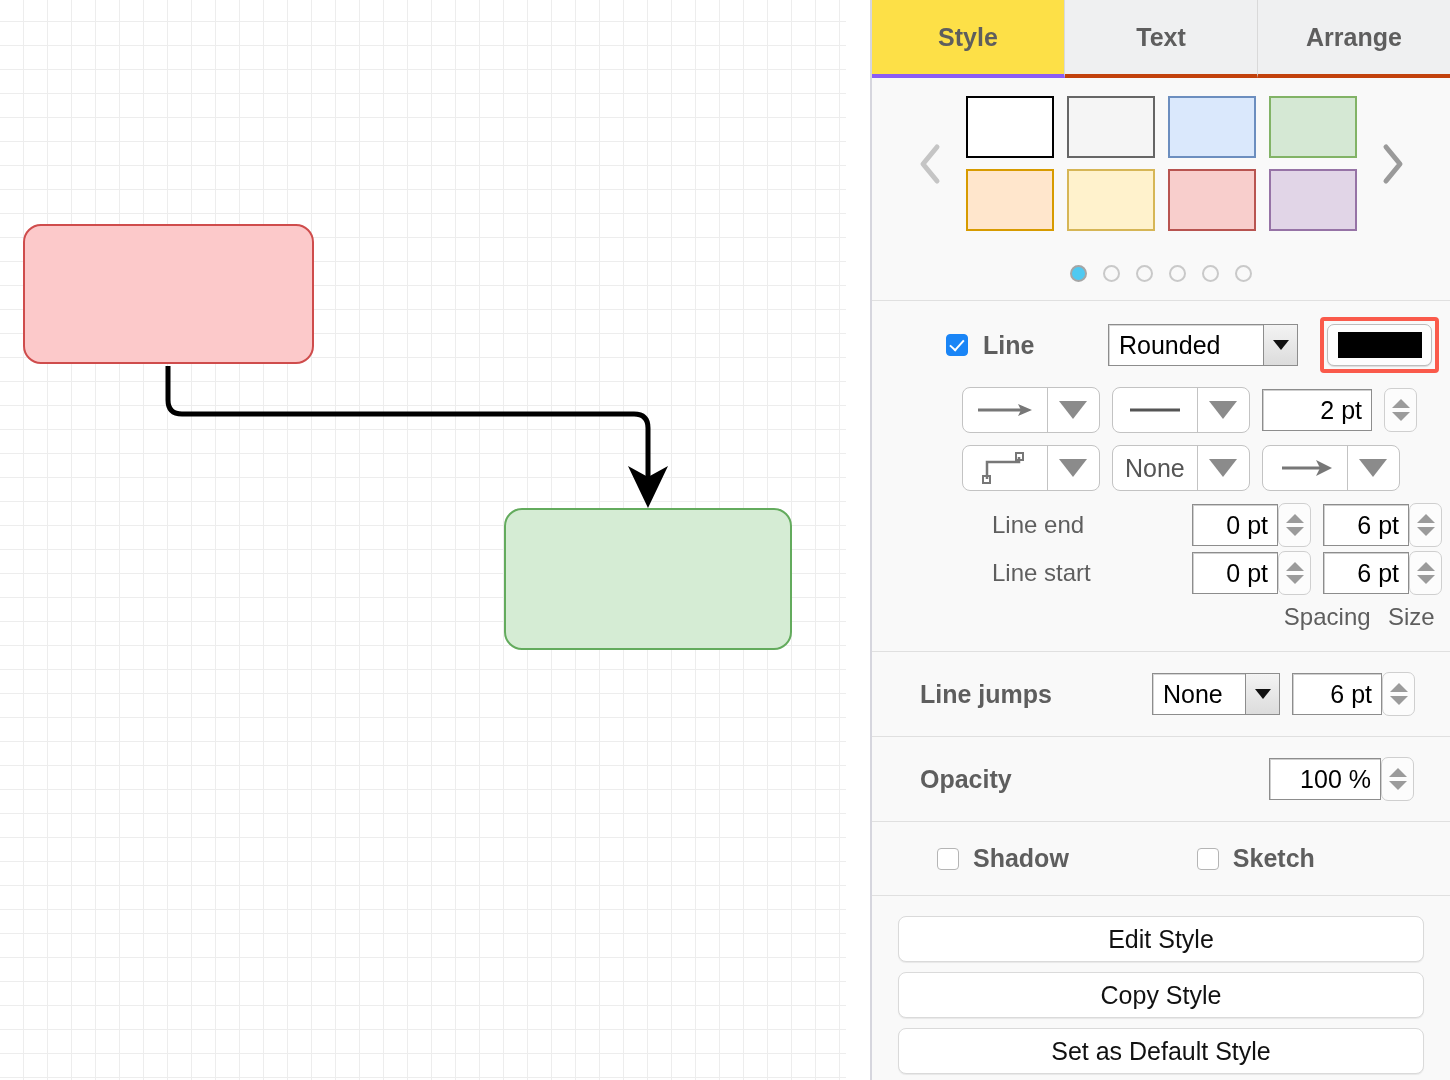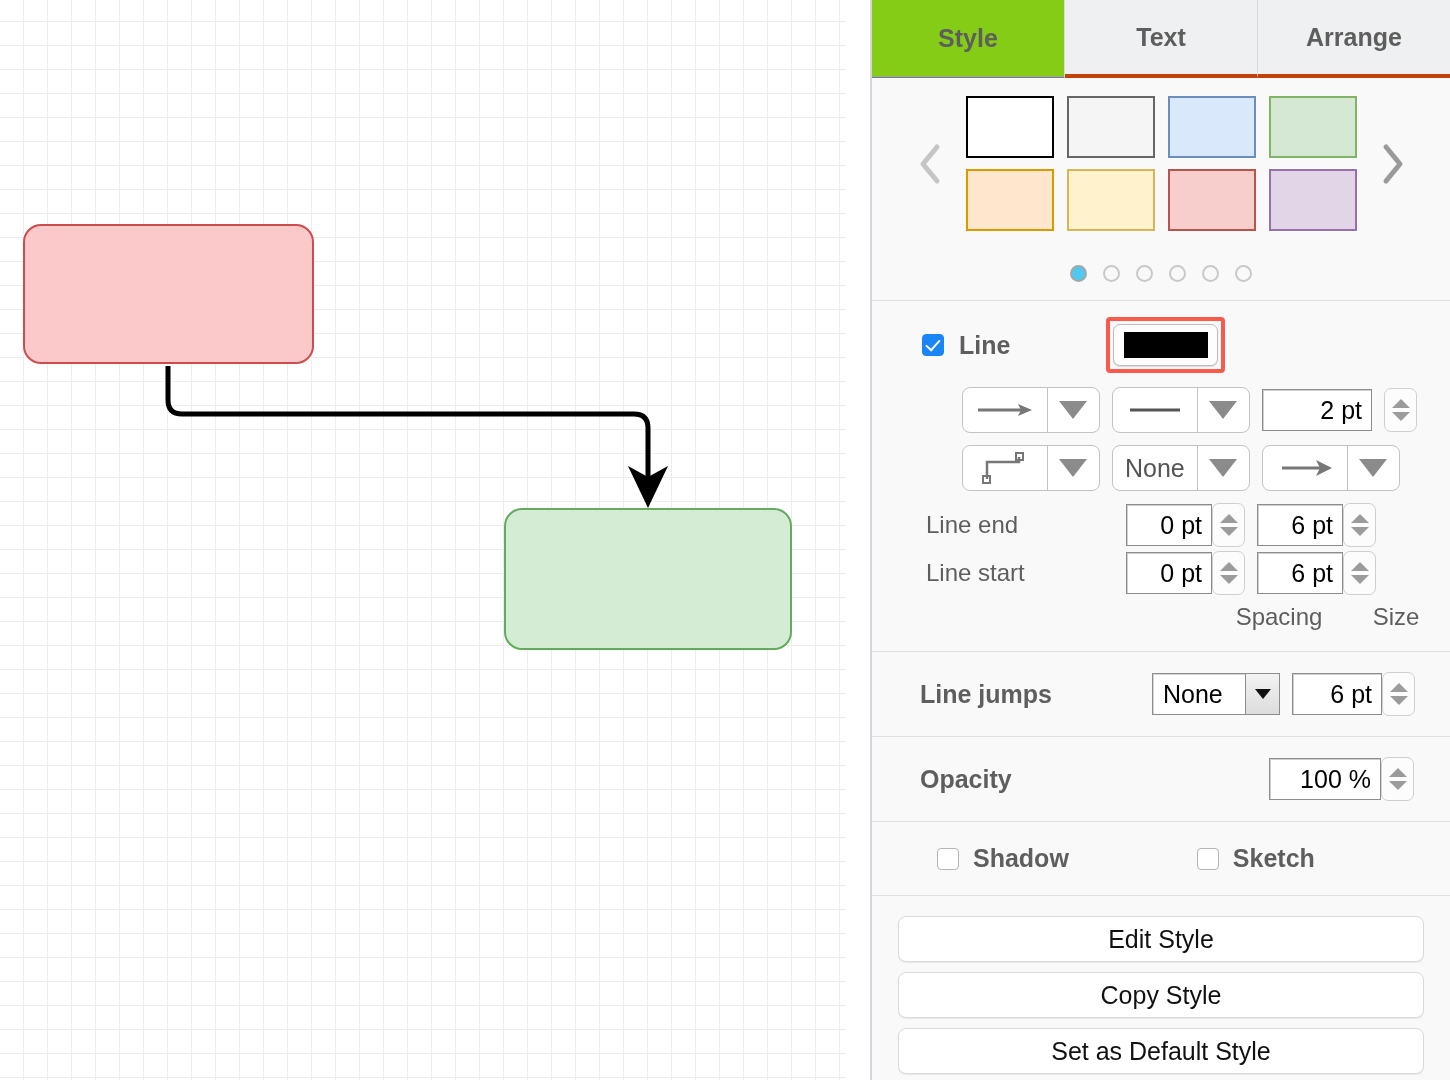--- a/index.html
+++ b/index.html
@@ -59,21 +59,21 @@
   
   .tabs { display: flex; height: 78px; flex: 0 0 78px; }
   .tab {
     flex: 1; display: flex; align-items: center; justify-content: center;
     font-size: 25px; font-weight: bold; color: #5e5e5e;
     background: #eff0f1;
     border-bottom: 4px solid #c2410c;
     border-right: 1px solid #d9d9d9;
   }
   .tab:last-child { border-right: none; }
-  .tab.active { background: #84cc16; border-bottom: 1px solid #8b5cf6; }
+  .tab.active { background: #fde047; border-bottom: 4px solid #8b5cf6; }
 
   
   .section { border-bottom: 1px solid #e0e0e0; }
   .palette {
     padding: 18px 0 20px 0;
     display: flex; align-items: center; justify-content: center;
   }
   .arrow-nav {
     width: 44px; height: 60px; display: flex; align-items: center; justify-content: center;
     color: #c5c5c5;
@@ -168,38 +168,38 @@
 
   .pillbtn {
     background: #fff; border: 1px solid #dadada; border-radius: 8px;
     height: 46px; display: flex; align-items: center; justify-content: center;
     font-size: 25px; color: #111;
     box-shadow: 0 1px 1px rgba(0,0,0,.07);
   }
 
   
   .line-sec { padding: 16px 0 20px 0; }
-  .line-r1 { display: flex; align-items: center; padding-left: 50px; gap: 0; }
+  .line-r1 { display: flex; align-items: center; padding-left: 74px; gap: 0; }
   .line-r1 .cb { margin-right: 15px; }
   .line-r1 .lbl-bold { margin-right: 0; width: 125px; }
   .line-r1 .select { width: 190px; }
   .line-r1 .colorbtn-wrap { margin-left: 22px; }
 
   .line-r2 { display: flex; align-items: center; padding-left: 90px; margin-top: 14px; gap: 12px; }
   .line-r2 .btn-combo.a { width: 138px; }
   .line-r2 .btn-combo.a .main { width: 86px; }
   .line-r2 .btn-combo.b { width: 138px; }
   .line-r2 .btn-combo.b .main { width: 86px; }
   .line-r2 .num { width: 110px; }
 
   .line-r3 { display: flex; align-items: center; padding-left: 90px; margin-top: 12px; gap: 12px; }
   .line-r3 .btn-combo { width: 138px; }
   .line-r3 .btn-combo .main { width: 86px; font-size: 25px; color: #555; }
 
-  .endstart { margin-top: 12px; padding-left: 54px; display: flex; flex-direction: column; gap: 4px; }
+  .endstart { margin-top: 12px; padding-left: 120px; display: flex; flex-direction: column; gap: 4px; }
   .es-row { display: flex; align-items: center; gap: 0; }
   .es-row .lbl-plain { width: 200px; }
   .es-row .num { width: 86px; }
   .es-caps { display: flex; padding-left: 290px; margin-top: 4px; }
   .es-caps span { font-size: 24px; color: #5e5e5e; }
 
   .linejumps { padding: 20px 0 20px 0; display: flex; align-items: center; padding-left: 48px; }
   .linejumps .lbl-bold { width: 232px; }
   .linejumps .select { width: 128px; }
   .linejumps .num { width: 90px; margin-left: 12px; }
@@ -277,20 +277,26 @@
         <div class="dot"></div>
         <div class="dot"></div>
       </div>
     </div>
 
     <div class="section line-sec">
 
       <div class="line-r1">
         <div class="cb checked"></div>
         <span class="lbl-bold">Line</span>
+        <div class="select">
+          <div class="val">Rounded</div>
+          <div class="caret">
+              <span class="caret-glyph"></span>
+            </div>
+        </div>
         <div class="colorbtn-wrap">
           <div class="colorbtn">
             <div class="chip"></div>
           </div>
         </div>
       </div>
 
       <div class="line-r2">
         <div class="btn-combo a">
           <div class="main">

